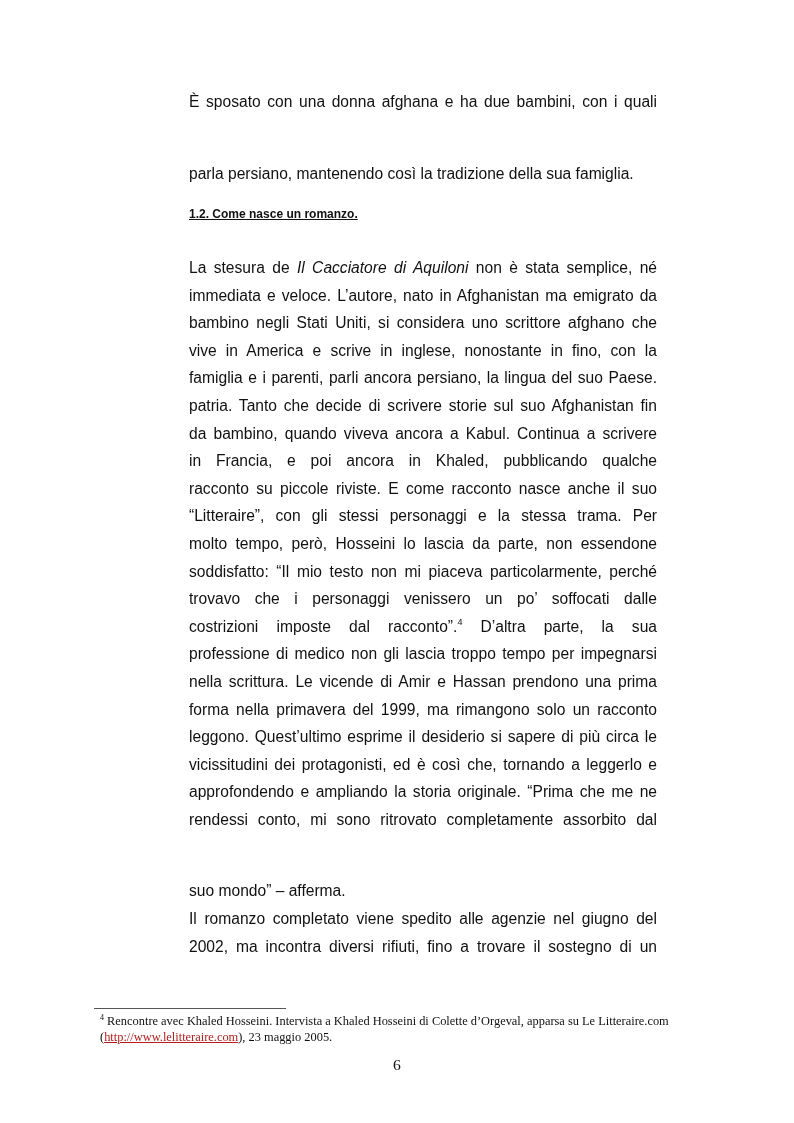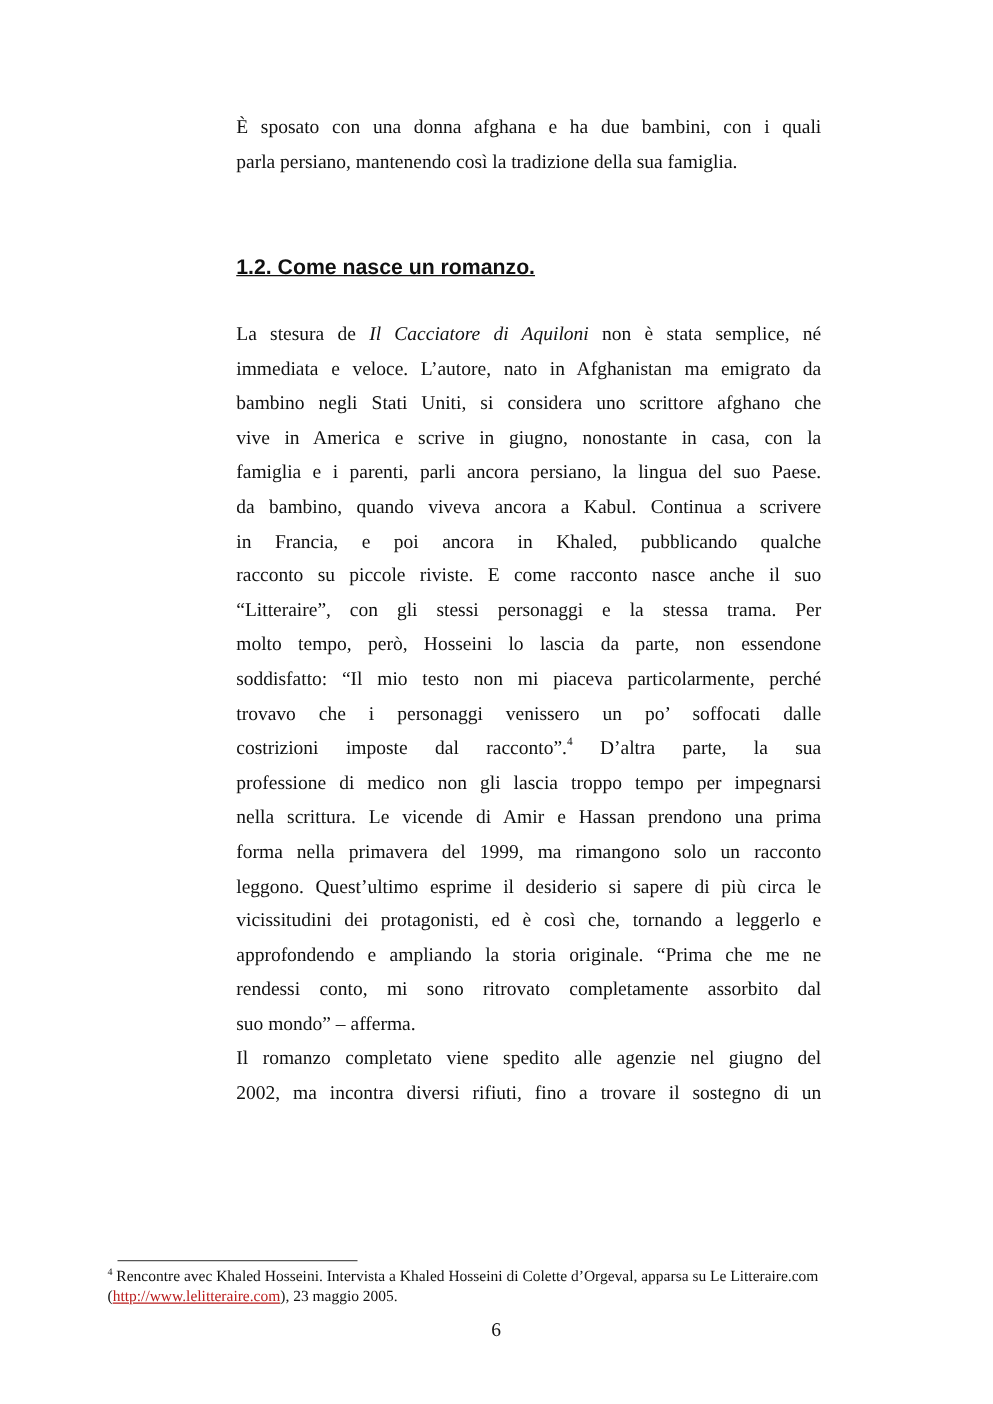--- a/index.html
+++ b/index.html
@@ -18,42 +18,43 @@
       position: absolute;
       left: 0; top: 0;
       width: 794px;
       height: 1123px;
       background: #ffffff;
     }
     .body-text {
       position: absolute;
       left: 189px;
       width: 468px;
-      font-family: Liberation Serif, serif;
+      font-family: Liberation Sans, sans-serif;
       font-size: 15.6px;
       line-height: 27.6px;
       color: #111111;
     }
     .line {
       display: block;
       text-align: justify;
       text-align-last: justify;
       white-space: nowrap;
       height: 27.6px;
       overflow: visible;
     }
     .line.last {
       text-align-last: left;
+      margin-top: 44px;
     }
     .heading {
       position: absolute;
       left: 189px;
       top: 202px;
       font-family: "Liberation Sans", sans-serif;
-      font-size: 17px;
+      font-size: 12px;
       font-weight: bold;
       text-decoration: underline;
       line-height: 24px;
       color: #111111;
     }
     .italic { font-style: italic; }
     sup.fnref {
       font-size: 9px;
       vertical-align: 7px;
       line-height: 0;
@@ -61,21 +62,21 @@
     .footnote-rule {
       position: absolute;
       left: 94px;
       top: 1008px;
       width: 192px;
       height: 1px;
       background: #555555;
     }
     .footnote {
       position: absolute;
-      left: 86px;
+      left: 100px;
       top: 1013px;
       width: 620px;
       font-family: "Liberation Serif", serif;
       font-size: 12.4px;
       line-height: 16px;
       color: #111111;
     }
     .footnote sup {
       font-size: 8px;
       vertical-align: 5px;
@@ -105,22 +106,23 @@
     <span class="line">È sposato con una donna afghana e ha due bambini, con i quali</span>
     <span class="line last">parla persiano, mantenendo così la tradizione della sua famiglia.</span>
   </div>
 
   <div class="heading">1.2. Come nasce un romanzo.</div>
 
   <div class="body-text" style="top:254px;">
     <span class="line"><span>La stesura de </span><span class="italic">Il Cacciatore di Aquiloni</span><span> non è stata semplice, né</span></span>
     <span class="line">immediata e veloce. L’autore, nato in Afghanistan ma emigrato da</span>
     <span class="line">bambino negli Stati Uniti, si considera uno scrittore afghano che</span>
-    <span class="line">vive in America e scrive in giugno, nonostante in casa, con la</span>
+    <span class="line">vive in America e scrive in inglese, nonostante in fino, con la</span>
     <span class="line">famiglia e i parenti, parli ancora persiano, la lingua del suo Paese.</span>
+    <span class="line">patria. Tanto che decide di scrivere storie sul suo Afghanistan fin</span>
     <span class="line">da bambino, quando viveva ancora a Kabul. Continua a scrivere</span>
     <span class="line">in Francia, e poi ancora in Khaled, pubblicando qualche</span>
     <span class="line">racconto su piccole riviste. E come racconto nasce anche il suo</span>
     <span class="line">“Litteraire”, con gli stessi personaggi e la stessa trama. Per</span>
     <span class="line">molto tempo, però, Hosseini lo lascia da parte, non essendone</span>
     <span class="line">soddisfatto: “Il mio testo non mi piaceva particolarmente, perché</span>
     <span class="line">trovavo che i personaggi venissero un po’ soffocati dalle</span>
     <span class="line"><span>costrizioni imposte dal racconto”.</span><sup class="fnref">4</sup><span> D’altra parte, la sua</span></span>
     <span class="line">professione di medico non gli lascia troppo tempo per impegnarsi</span>
     <span class="line">nella scrittura. Le vicende di Amir e Hassan prendono una prima</span>

